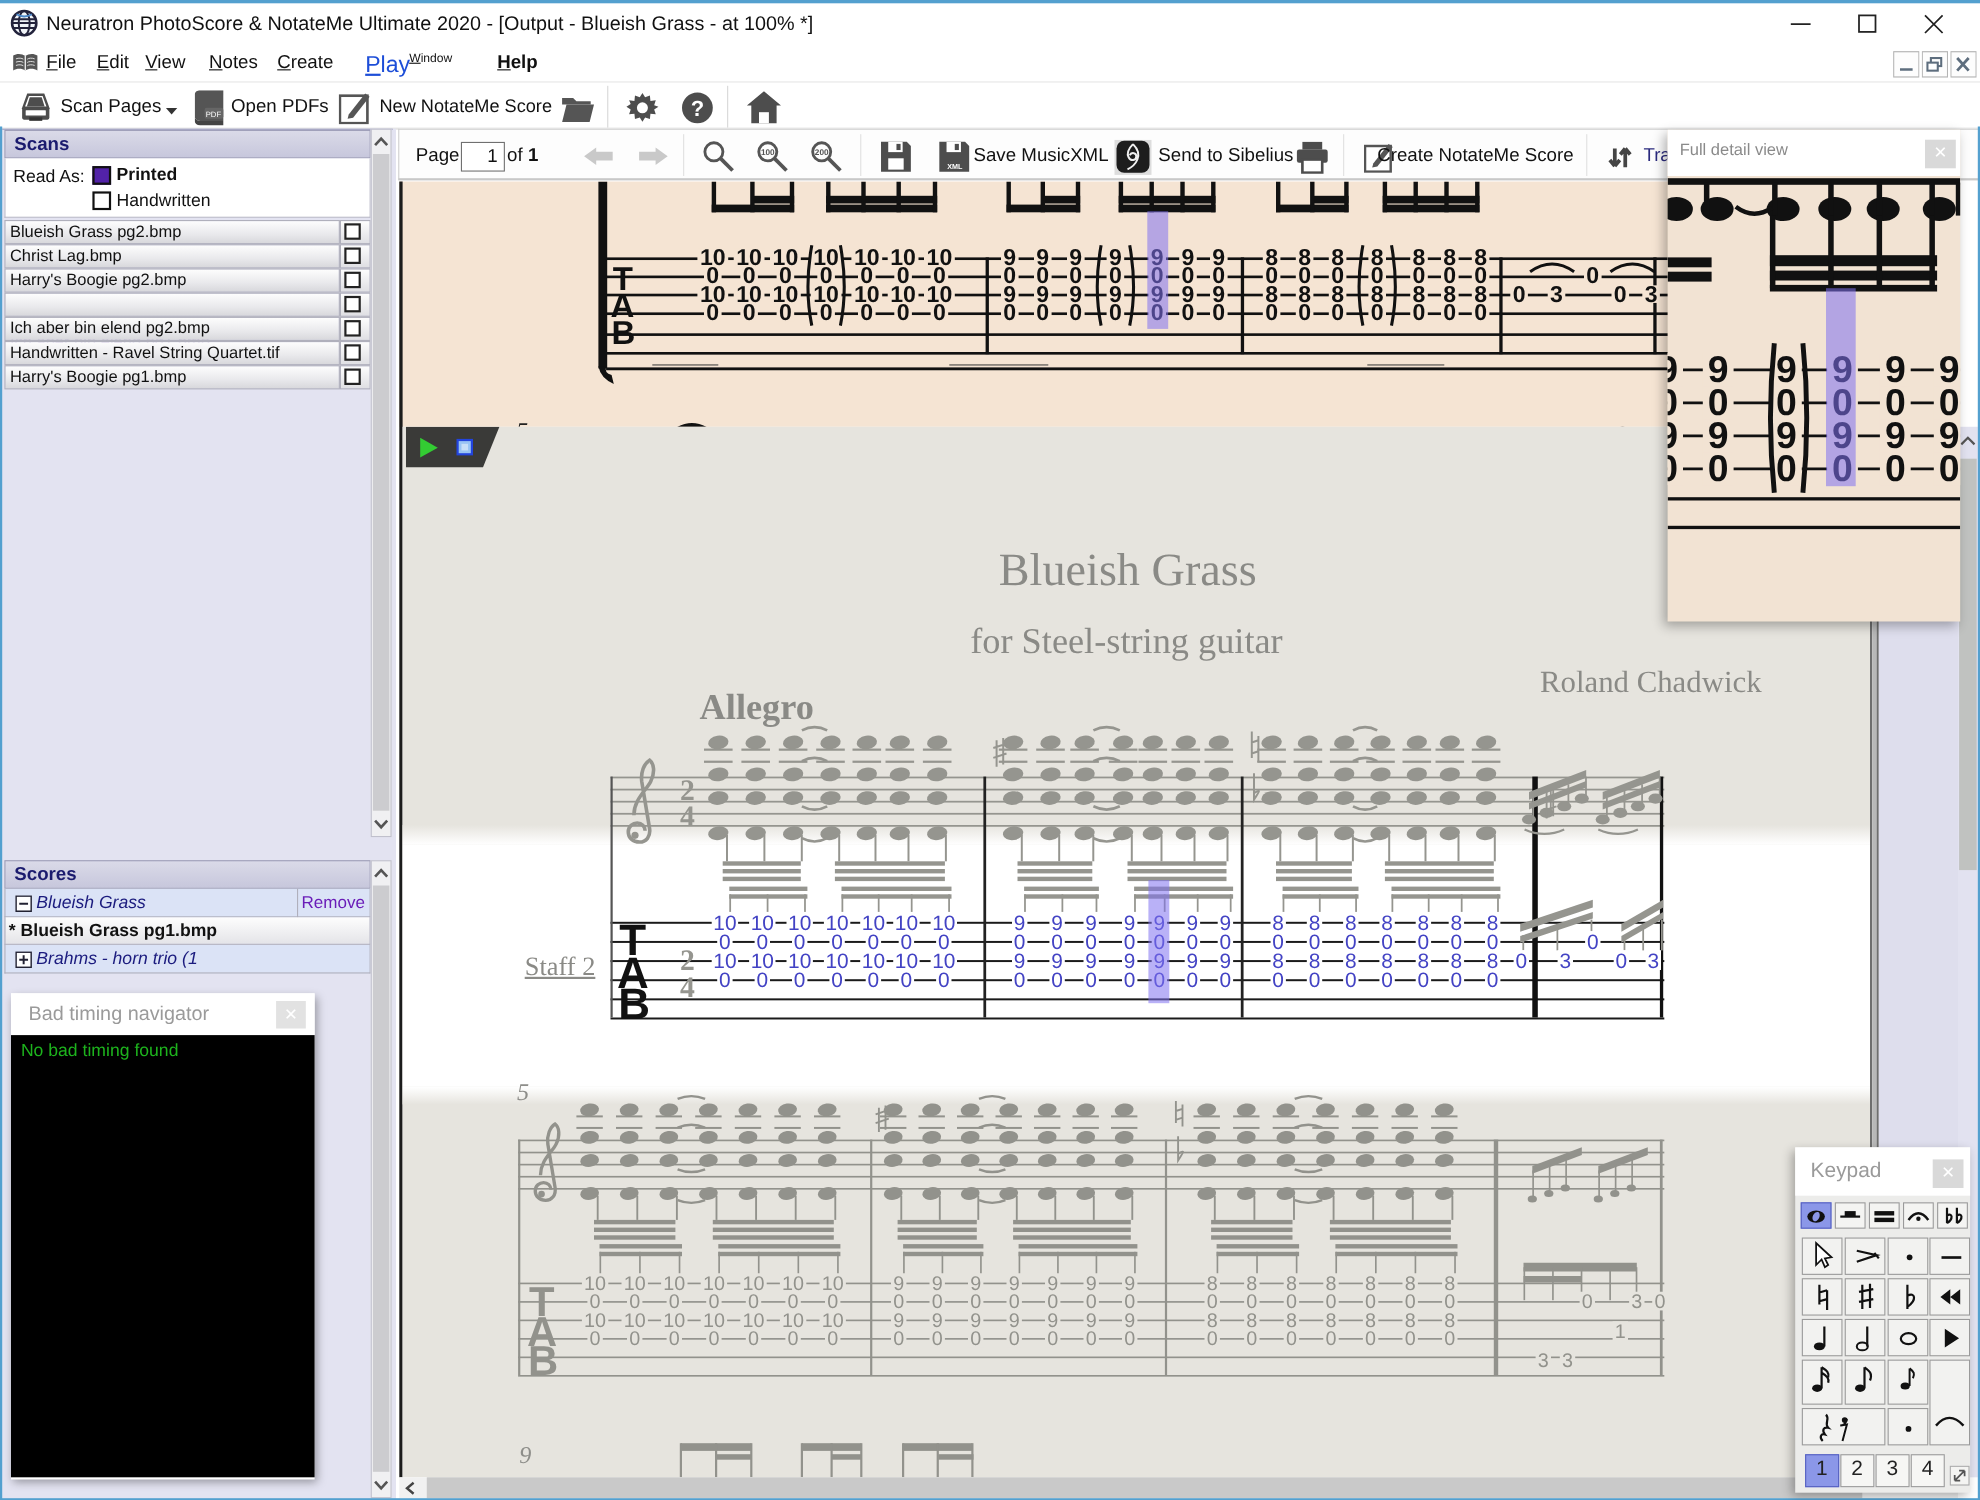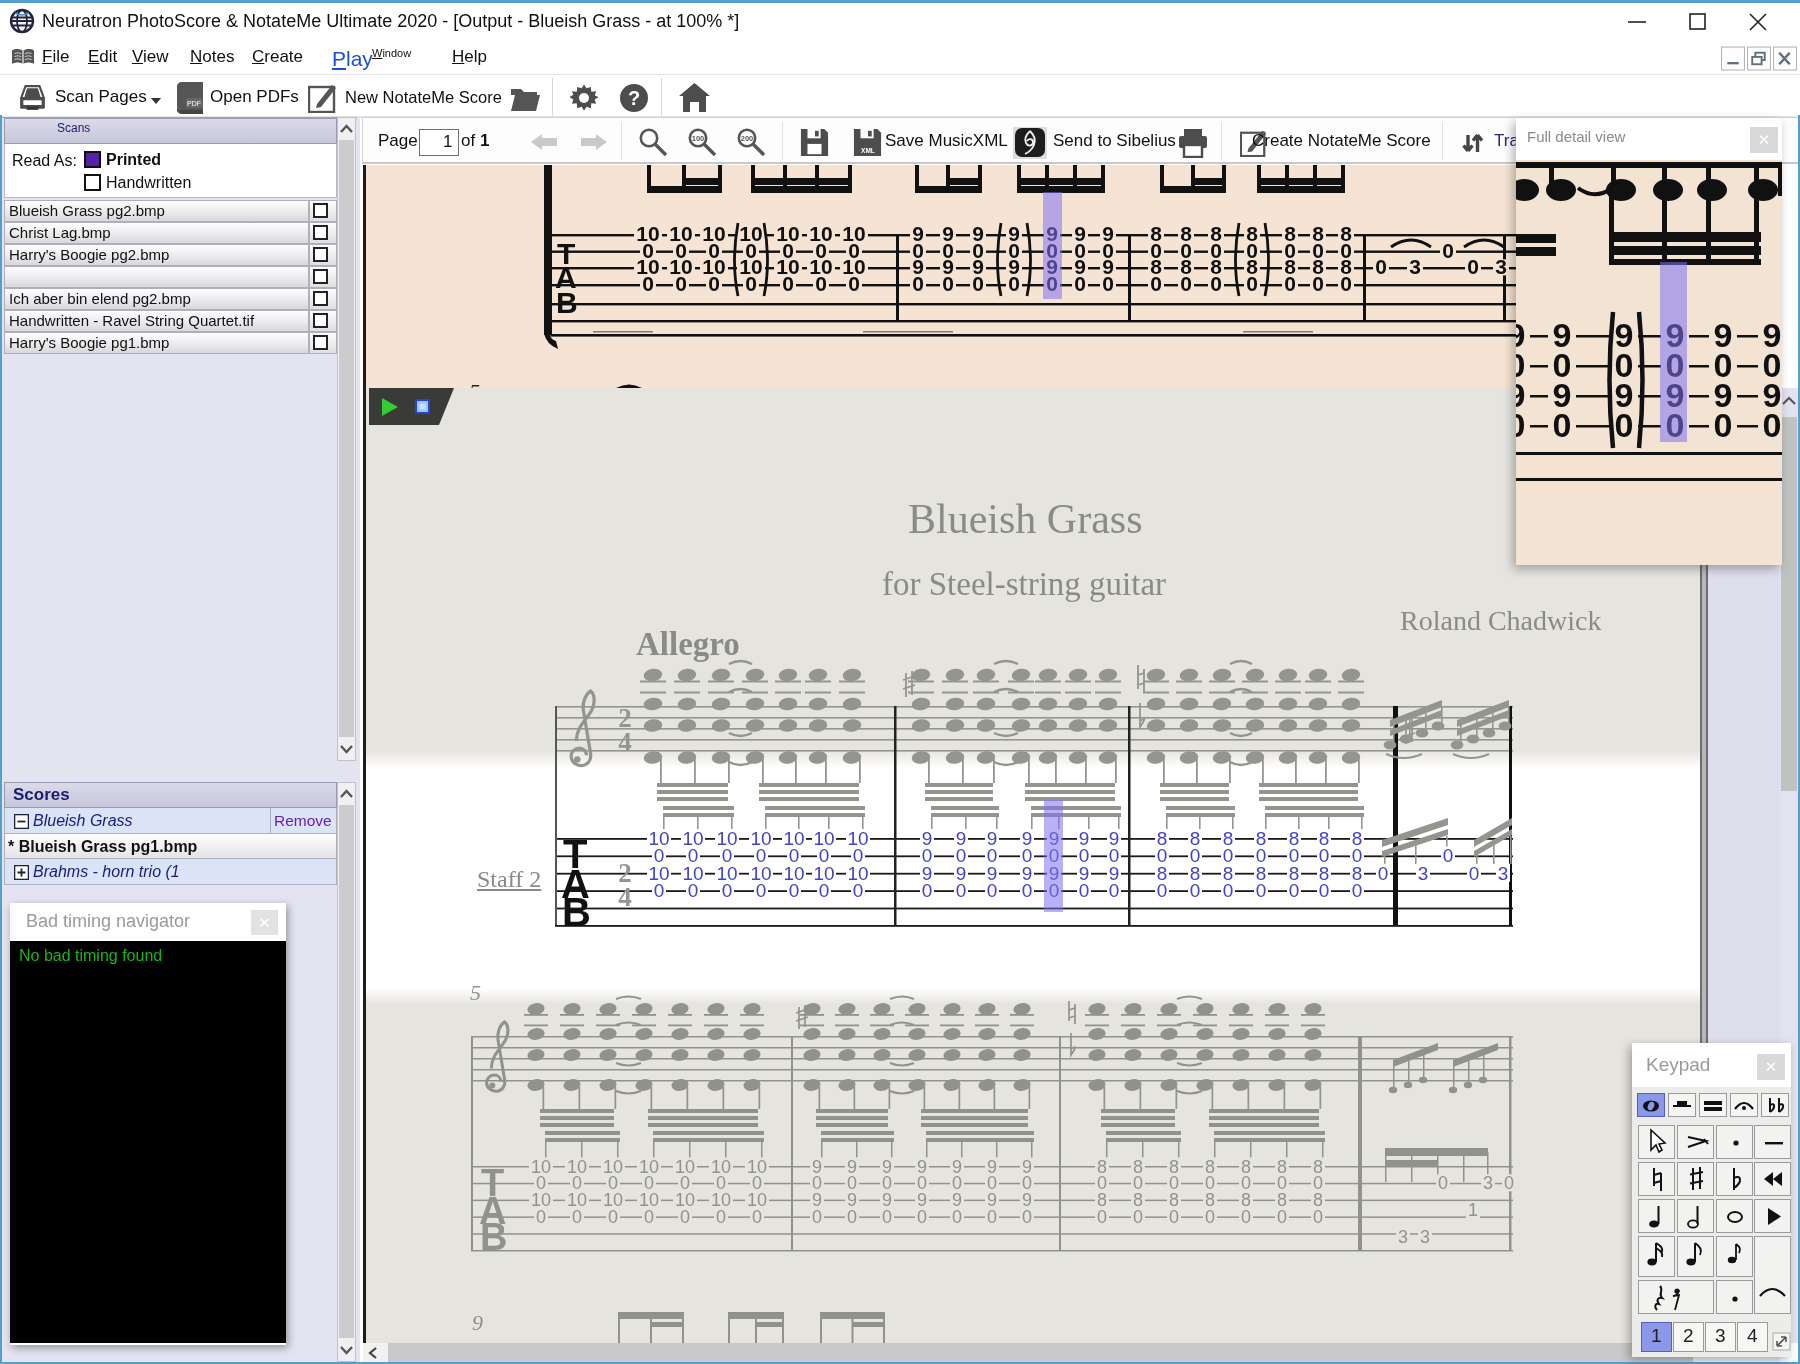--- a/index.html
+++ b/index.html
@@ -24,21 +24,21 @@
 <path d="M13 3 V16" stroke="#eee" stroke-width="1.2"></path>
 <path d="M4.5 5.5 C7 4.5 10 4.8 11.2 5.8 M4.5 8.5 C7 7.5 10 7.8 11.2 8.8 M4.5 11.5 C7 10.5 10 10.8 11.2 11.8 M14.8 5.8 C16 4.8 19 4.5 21.5 5.5 M14.8 8.8 C16 7.8 19 7.5 21.5 8.5 M14.8 11.8 C16 10.8 19 10.5 21.5 11.5" stroke="#ddd" stroke-width="0.9" fill="none"></path>
 </svg>
 <div class="abs" style="left:42px;top:47px;font-size:17px;color:#111;"><u>F</u>ile</div>
 <div class="abs" style="left:88px;top:47px;font-size:17px;color:#111;"><u>E</u>dit</div>
 <div class="abs" style="left:132px;top:47px;font-size:17px;color:#111;"><u>V</u>iew</div>
 <div class="abs" style="left:190px;top:47px;font-size:17px;color:#111;"><u>N</u>otes</div>
 <div class="abs" style="left:252px;top:47px;font-size:17px;color:#111;"><u>C</u>reate</div>
 <div class="abs" style="left:332px;top:47px;font-size:21px;color:#1d4ed8;"><u>P</u>lay</div>
 <div class="abs" style="left:372px;top:47px;font-size:11px;color:#111;"><u>W</u>indow</div>
-<div class="abs" style="left:452px;top:47px;font-size:17px;color:#111;"><u>H</u>elp</div>
+<div class="abs" style="left:452px;top:47px;font-size:17px;color:#111;font-weight:bold;"><u>H</u>elp</div>
 <svg class="abs" style="left:1721px;top:45px" width="24" height="27" viewBox="0 0 23 23">
     <rect x="0.5" y="0.5" width="22" height="22" fill="#fdfdfd" stroke="#b4b4b4"></rect>
     <path d="M6 16 H17" stroke="#5e6e7e" stroke-width="2.2"></path>
   </svg>
 <svg class="abs" style="left:1747px;top:45px" width="24" height="27" viewBox="0 0 23 23">
     <rect x="0.5" y="0.5" width="22" height="22" fill="#fdfdfd" stroke="#b4b4b4"></rect>
     <rect x="8" y="6" width="9" height="7" fill="none" stroke="#5e6e7e" stroke-width="1.8"></rect>
     <rect x="5" y="10" width="9" height="7" fill="#fff" stroke="#5e6e7e" stroke-width="1.8"></rect>
   </svg>
 <svg class="abs" style="left:1773px;top:45px" width="24" height="27" viewBox="0 0 23 23">
@@ -83,21 +83,21 @@
 <text x="15" y="22" font-size="20" font-weight="bold" fill="#fff" text-anchor="middle" font-family="Liberation Sans">?</text>
 </svg>
 <div class="abs" style="left:661px;top:78px;width:1px;height:38px;background:#d8d8d8;"></div>
 <svg class="abs" style="left:679px;top:82px" width="31" height="31" viewBox="0 0 31 31">
 <path d="M15.5 1 L31 14 H27 V30 H4 V14 H0 Z" fill="#4d4d4d"></path>
 <rect x="11" y="20" width="9" height="10" fill="#fff"></rect>
 </svg>
 <div class="abs" style="left:0px;top:117px;width:360px;height:1247px;background:#e3e3f1;"></div>
 <div class="abs" style="left:2px;top:117px;width:355px;height:1px;background:#a0a0c0;"></div>
 <div class="abs" style="left:4px;top:118px;width:333px;height:26px;background:linear-gradient(#dadae8,#c7c7dc);border:1px solid #9a9ab4;"></div>
-<div class="abs" style="left:13px;top:121px;font-size:12px;font-weight:normal;color:#1b1b6e;margin-left:44px;">Scans</div>
+<div class="abs" style="left:13px;top:121px;font-size:17px;font-weight:bold;color:#1b1b6e;">Scans</div>
 <div class="abs" style="left:4px;top:144px;width:333px;height:54px;background:#fff;border:1px solid #b8b8c8;border-top:none;"></div>
 <div class="abs" style="left:12px;top:152px;font-size:16px;color:#111;">Read As:</div>
 <div class="abs" style="left:84px;top:151px;width:17px;height:17px;background:#5222a8;border:2px solid #111;"></div>
 <div class="abs" style="left:106px;top:151px;font-size:16px;font-weight:bold;color:#111;">Printed</div>
 <div class="abs" style="left:84px;top:174px;width:17px;height:17px;background:#fff;border:2px solid #111;"></div>
 <div class="abs" style="left:106px;top:174px;font-size:16px;color:#111;">Handwritten</div>
 <div class="abs" style="left:4px;top:200px;width:305px;height:22px;background:linear-gradient(#fdfdfd,#e9e9ec 60%,#d8d8dc);border:1px solid #b0b0bc;"></div>
 <div class="abs" style="left:9px;top:202px;font-size:15px;color:#111;white-space:nowrap;">Blueish Grass pg2.bmp</div>
 <div class="abs" style="left:309px;top:200px;width:28px;height:22px;background:linear-gradient(#fdfdfd,#dfdfe3);border:1px solid #b0b0bc;"></div>
 <div class="abs" style="left:313px;top:203px;width:15px;height:15px;background:#fff;border:2px solid #222;"></div>

